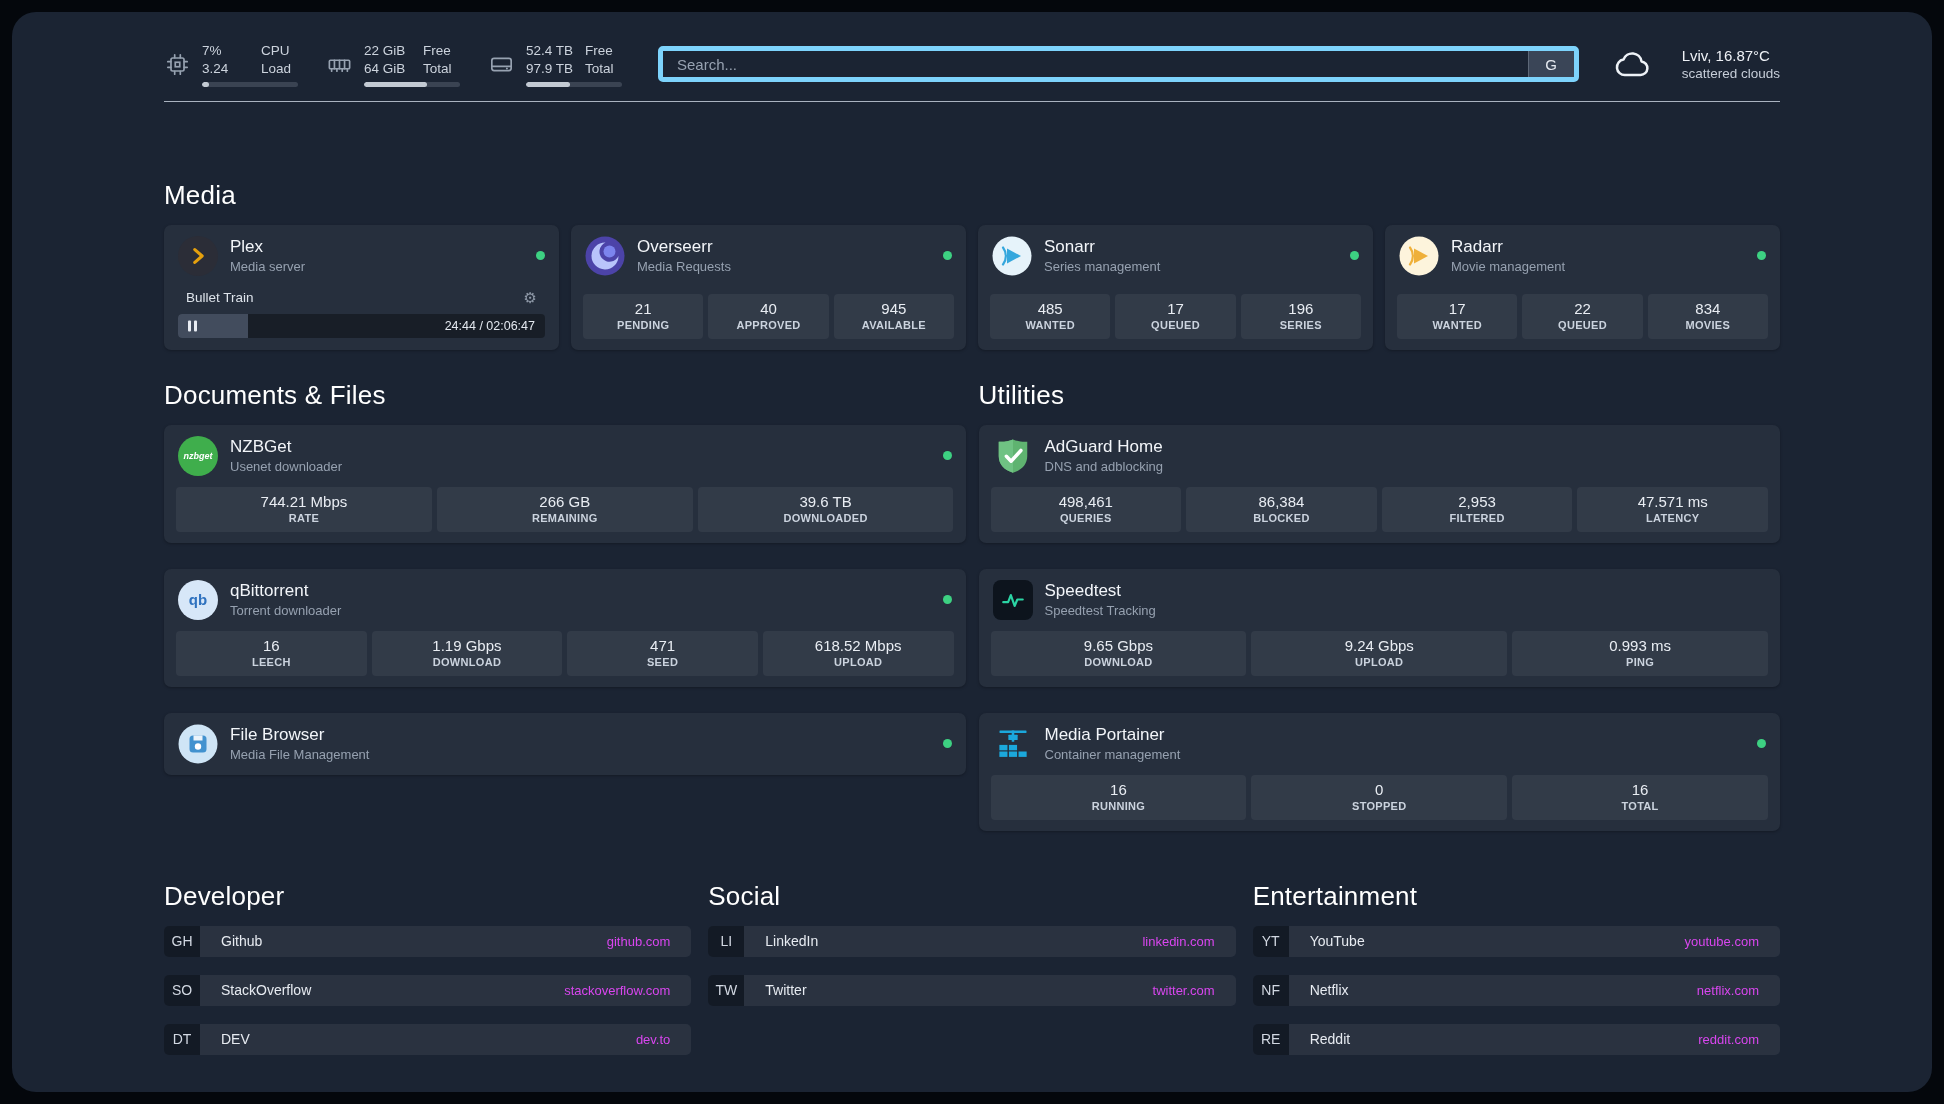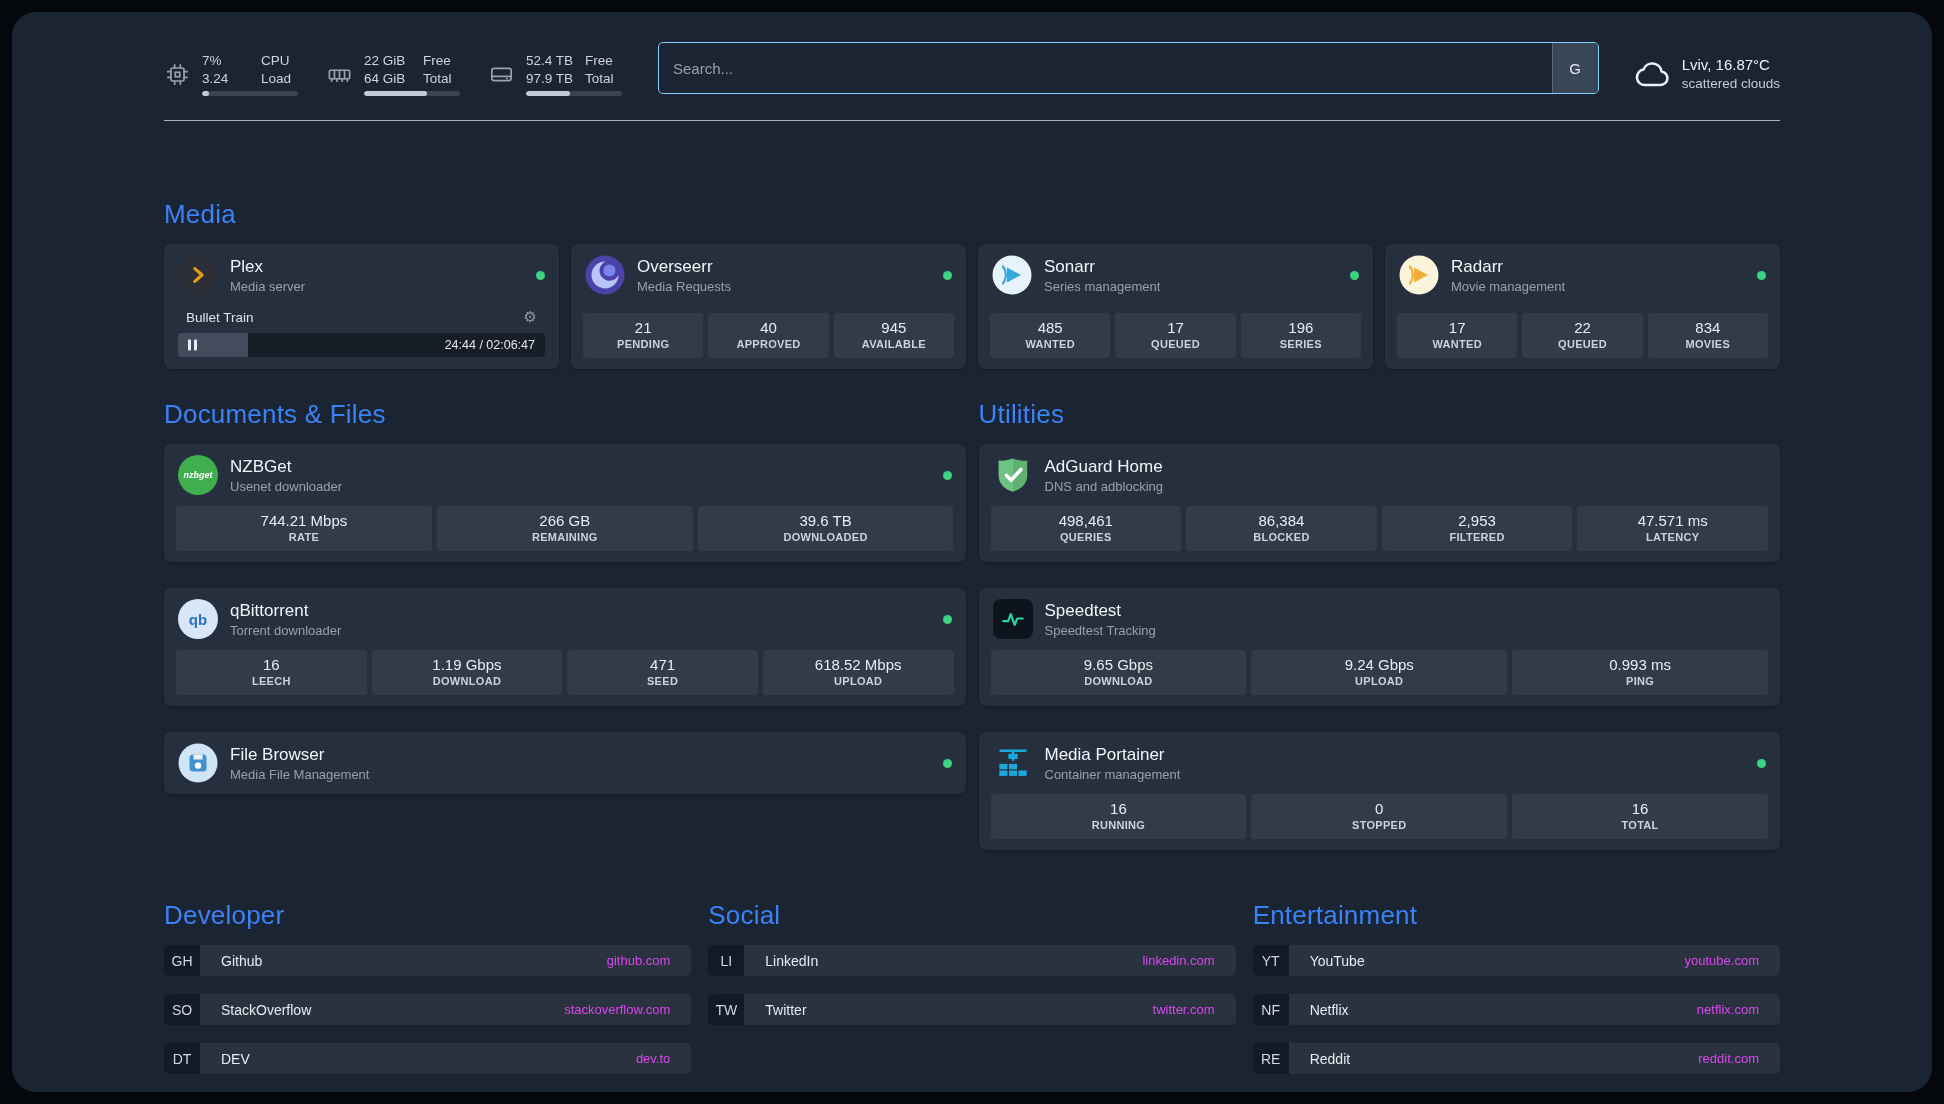--- a/index.html
+++ b/index.html
@@ -12,37 +12,37 @@
   
   .topbar{margin-top:30px;display:flex;align-items:center;}
   .res{display:flex;align-items:center;gap:11px;margin-right:28px;}
   .hw{fill:none;stroke:#97a2b1;stroke-width:1.5;stroke-linecap:round;width:27px;height:27px;}
   .res-body{width:96px;font-size:13.5px;color:#ccd3dd;}
   .res-line{display:flex;justify-content:space-between;line-height:1.32;}
   .res-label{min-width:37px;text-align:left;}
   .bar{height:5px;background:#3a4352;border-radius:3px;margin-top:4px;overflow:hidden;}
   .fill{height:100%;background:#c3cad3;border-radius:3px;}
 
-  .searchwrap{flex:1;margin:0 34px 12px 8px;height:52px;display:flex;border:1px solid #7dd3fc;
+  .searchwrap{flex:1;margin:0 34px 0 8px;height:36px;display:flex;border:5px solid #7dd3fc;
     border-radius:5px;overflow:hidden;}
   .searchwrap input{flex:1;background:transparent;border:none;outline:none;color:#e3e8ef;
     font-size:15px;padding:0 14px;font-family:inherit;}
   .searchwrap input::placeholder{color:#97a2b1;}
   .gbtn{width:46px;background:#3a4557;border-left:1px solid #5d6878;display:flex;
     align-items:center;justify-content:center;color:#e6eaf1;font-size:15px;cursor:pointer;}
 
-  .weather{display:flex;align-items:center;gap:9px;}
+  .weather{display:flex;align-items:center;gap:29px;}
   .cloud{fill:none;stroke:#eef2f7;stroke-width:1.5;stroke-linejoin:round;width:40px;height:40px;}
   .w-loc{font-size:15px;color:#eef1f6;line-height:1.3;}
   .w-cond{font-size:13.5px;color:#c6cdd8;line-height:1.3;}
 
   .divider{margin-top:14px;border-bottom:1px solid rgba(206,215,227,.8);}
 
   
-  .section-heading{font-size:26px;font-weight:500;color:#3b82f6;margin:0 0 14px 0;letter-spacing:.2px;}
+  .section-heading{font-size:26px;font-weight:500;color:#ffffff;margin:0 0 14px 0;letter-spacing:.2px;}
   .media-section{margin-top:78px;}
   .media-grid{display:grid;grid-template-columns:repeat(4,1fr);gap:12px;}
   .columns{display:grid;grid-template-columns:1fr 1fr;gap:0 13px;margin-top:30px;}
   .stack{display:flex;flex-direction:column;gap:26px;}
 
   
   .card{background:rgba(255,255,255,0.05);border-radius:7px;box-shadow:0 1px 3px rgba(0,0,0,.28);
     display:flex;flex-direction:column;cursor:pointer;}
   .card-head{display:flex;align-items:center;gap:12px;padding:11px 14px;}
   .app-icon{width:40px;height:40px;flex:0 0 40px;display:flex;align-items:center;justify-content:center;}

